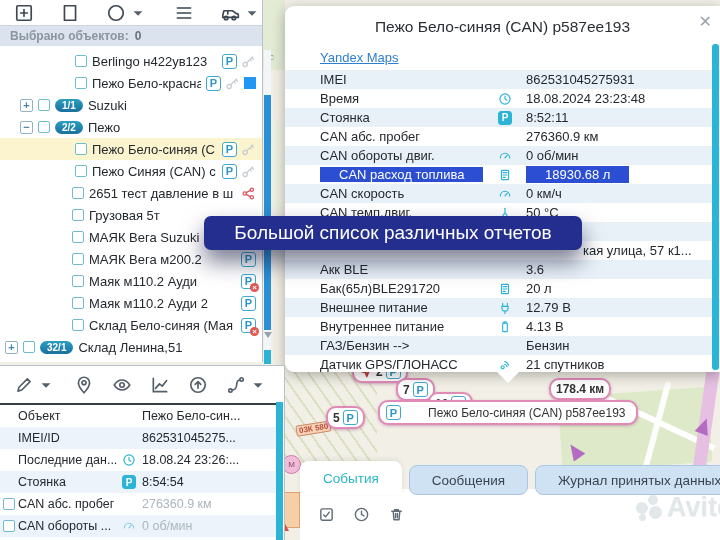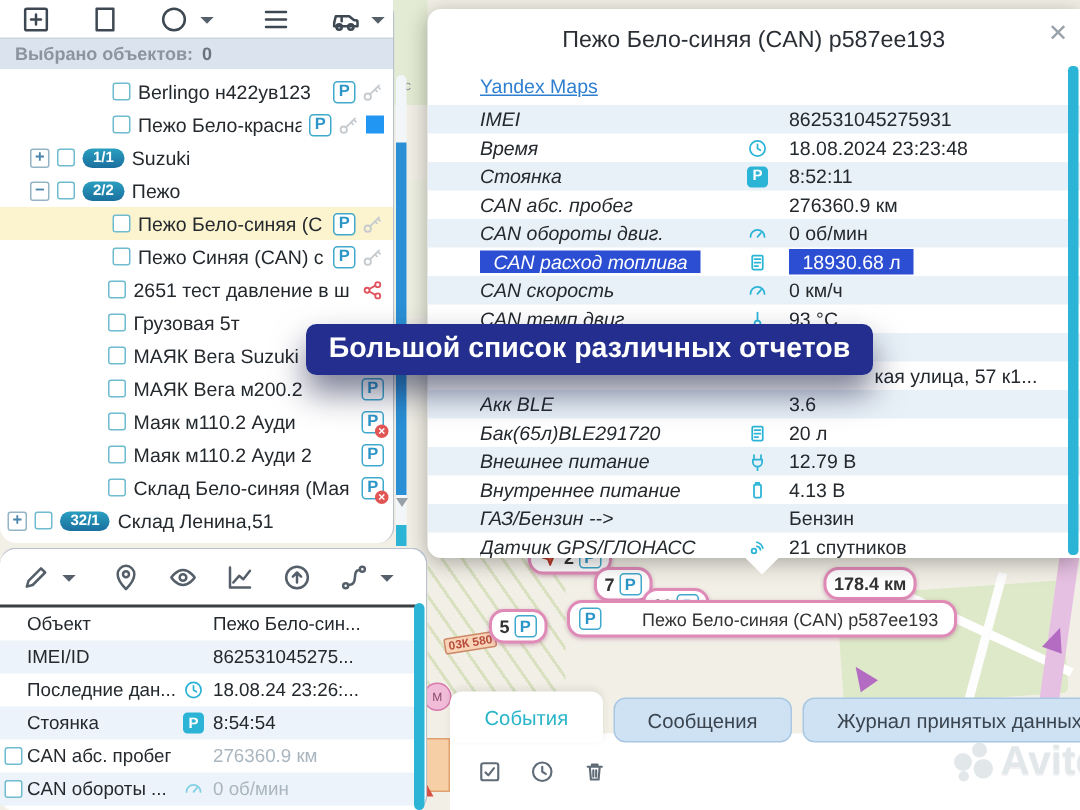--- a/index.html
+++ b/index.html
@@ -1,18 +1,18 @@
 <!DOCTYPE html>
 <html><head>
 <meta charset="utf-8">
 <style>
   html,body{margin:0;padding:0;}
   #stage{position:relative;width:720px;height:540px;overflow:hidden;background:#f2f0e6;
          font-family:"Liberation Sans",sans-serif;color:#24292e;}
-  .abs{position:absolute;border-radius:11px;}
+  .abs{position:absolute;}
   
   .md{position:absolute;z-index:1;}
   .parw{position:absolute;width:0;height:0;border-left:7px solid transparent;border-right:7px solid transparent;
         border-bottom:16px solid #b46cc3;z-index:2;}
   .mcircle{position:absolute;width:17px;height:17px;border-radius:50%;background:#f0bcd8;border:1px solid #d878ac;
         z-index:2;font-size:8px;color:#8a4a6a;display:flex;align-items:center;justify-content:center;}
   .mrect{position:absolute;background:#f6cfa6;border:1px solid #e0a070;z-index:2;}
   .redtri{position:absolute;width:0;height:0;border-left:5px solid transparent;border-right:5px solid transparent;
         border-bottom:9px solid #d94f3f;z-index:2;}
   .tinylbl{position:absolute;font-size:9px;color:#8f969e;z-index:2;}
@@ -92,35 +92,35 @@
   #popup{left:285px;top:6px;width:435px;height:366px;background:#fff;border-radius:9px 0 0 9px;
         box-shadow:0 3px 14px rgba(0,0,0,.3);z-index:10;overflow:hidden;}
   #popup-title{position:absolute;left:0;top:12px;width:100%;text-align:center;font-size:15.5px;color:#2a2f35;}
   #popup-close{position:absolute;right:8px;top:6px;font-size:16px;color:#9aa3ab;cursor:pointer;}
   #links-row{position:absolute;left:35px;top:44px;display:flex;font-size:13px;}
   #links-row a{color:#2f7fd0;text-decoration:underline;}
   #links-row .lg{width:207px;}
   #popup-rows{position:absolute;left:0;top:64px;width:435px;}
   .prow{display:flex;align-items:center;height:19px;padding-left:35px;box-sizing:border-box;font-size:13px;}
   .prow:nth-child(odd){background:#e9f1f8;}
-  .plab{width:178px;flex:none;white-space:nowrap;overflow:hidden;font-style:italic;}
+  .plab{width:178px;flex:none;white-space:nowrap;overflow:hidden;}
   .prow.addr .plab{width:235px;}
   .picc{width:20px;flex:none;display:flex;align-items:center;color:#2bb4d6;}
   .picc .ic{width:14px;height:14px;}
   .picc .pbadge{width:14px;height:14px;font-size:10px;}
   .pval{margin-left:8px;white-space:nowrap;}
-  .sel{background:#2b4ed2;color:#fff;padding:1px 9px;}
+  .sel{background:#2b4ed2;color:#fff;padding:1px 19px;}
   .prow.spacer{height:19px;}
   #popup-sb{left:712px;top:44px;width:7px;height:326px;background:#2bb4d6;border-radius:3px;z-index:12;}
   #popup-notch{left:495px;top:370px;width:0;height:0;border-left:13px solid transparent;
         border-right:13px solid transparent;border-top:13px solid #fff;z-index:11;}
   
   #banner{left:204px;top:216px;width:378px;height:34px;background:#232e8e;border-radius:7px;color:#fff;
         font-size:19px;display:flex;align-items:center;justify-content:center;z-index:60;
-        box-shadow:0 12px 22px rgba(15,20,60,.55);white-space:nowrap;font-weight:bold;}
+        box-shadow:0 12px 22px rgba(15,20,60,.55);white-space:nowrap;}
   
   #tabs-content{left:300px;top:489px;width:420px;height:51px;background:#fff;border-radius:9px 0 0 0;z-index:20;
         display:flex;align-items:center;gap:18px;padding-left:18px;box-sizing:border-box;color:#5f6b76;}
   #tabs-content .ic{width:17px;height:17px;}
   #tabs-row{left:300px;top:461px;height:34px;display:flex;gap:7px;z-index:21;}
   .tab{height:30px;margin-top:4px;padding:0 22px;display:flex;align-items:center;font-size:13.5px;color:#3a4550;
         background:#cfe2f4;border:1px solid #a9c7e2;border-radius:8px;box-sizing:border-box;white-space:nowrap;}
   .tab.active{background:#fff;border:1px solid #fff;border-radius:8px 8px 0 0;color:#2ab5c8;height:34px;margin-top:0;
         box-shadow:0 -2px 5px rgba(0,0,0,.08);}
   
@@ -255,21 +255,21 @@
         <div class="prow">
           <span class="plab">CAN темп.двиг.</span>
           <span class="picc">
             <span class="ic ">
               <svg viewBox="0 0 18 18" fill="none" stroke="currentColor" stroke-width="1.5" stroke-linecap="round" stroke-linejoin="round">
                 <path d="M9 3v7"></path>
                 <circle cx="9" cy="12.5" r="2.5"></circle>
               </svg>
             </span>
           </span>
-          <span class="pval">93 °C</span>
+          <span class="pval">50 °C</span>
         </div>
         <div class="prow spacer"></div>
         <div class="prow addr">
           <span class="plab"></span>
           <span class="picc"></span>
           <span class="pval">кая улица, 57 к1...</span>
         </div>
         <div class="prow">
           <span class="plab">Акк BLE</span>
           <span class="picc"></span>

